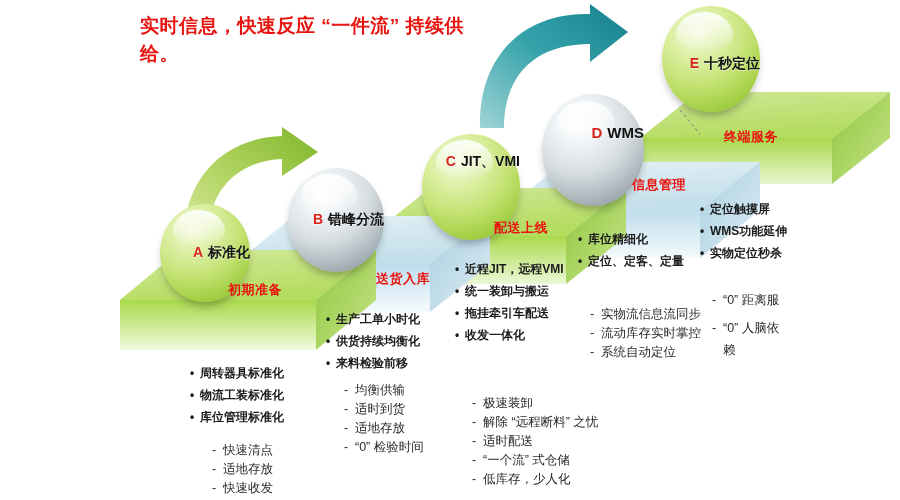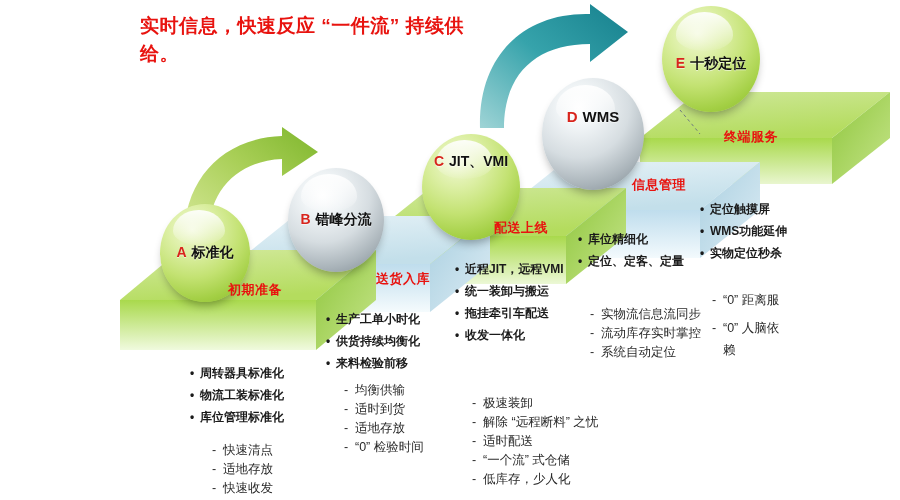--- a/index.html
+++ b/index.html
@@ -37,21 +37,21 @@
   .sphere-green{
     background:
       radial-gradient(circle at 36% 26%, #f2f9d8 0%, #dcefa4 26%, #c3e272 52%, #a3cf44 76%, #86b52c 100%);
   }
   .sphere-silver{
     background:
       radial-gradient(circle at 36% 26%, #ffffff 0%, #f0f4f6 20%, #d6dde1 48%, #a9b3b9 74%, #78848b 100%);
   }
   .sphere-label{
     position:absolute;left:0;right:0;top:50%;transform:translateY(-50%);
-    text-align:center;white-space:nowrap;font-weight:bold;color:#111;
+    text-align:right;white-space:nowrap;font-weight:bold;color:#111;
     text-shadow:0 1px 0 rgba(255,255,255,0.55);
   }
   .sphere-label .ltr{color:#d8241c;margin-right:5px;}
 
   
   .step-cap{
     position:absolute;color:#e8130f;font-weight:bold;font-size:13px;
     white-space:nowrap;letter-spacing:0.5px;
   }
 
@@ -236,21 +236,21 @@
     </div>
   </div>
 
   <div class="sphere sphere-green" style="left:422px;top:134px;width:98px;height:106px;">
     <div class="gloss"></div>
     <div class="sphere-label" style="font-size:14px;top:26%;">
       <span class="ltr">C</span><span>JIT、VMI</span>
     </div>
   </div>
 
-  <div class="sphere sphere-silver" style="left:542px;top:78px;width:102px;height:112px;">
+  <div class="sphere sphere-silver" style="left:542px;top:94px;width:102px;height:112px;">
     <div class="gloss"></div>
     <div class="sphere-label" style="font-size:15px;top:34%;">
       <span class="ltr">D</span><span>WMS</span>
     </div>
   </div>
 
   <div class="leader" style="left:678px;top:108px;">
     <svg width="30" height="30" viewBox="0 0 30 30">
       <line x1="2" y1="2" x2="22" y2="26" stroke="#6f7a80" stroke-width="1" stroke-dasharray="3,3"></line>
     </svg>

